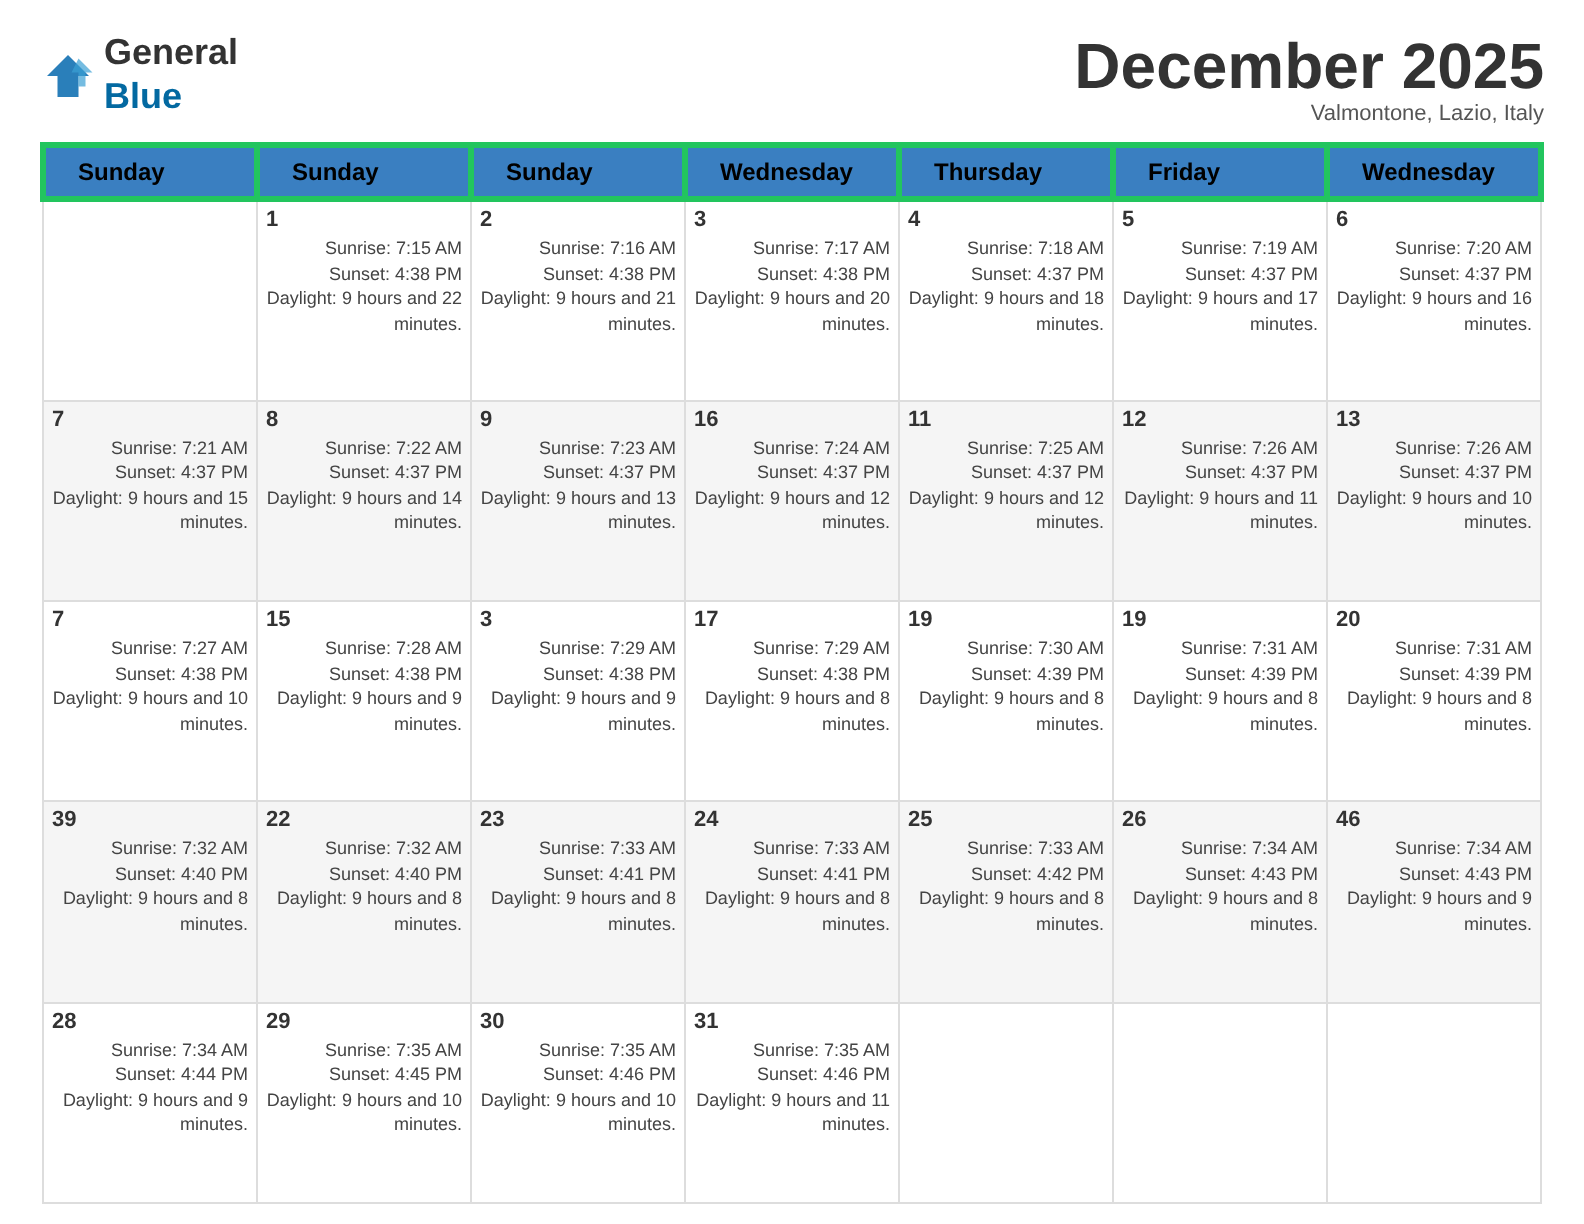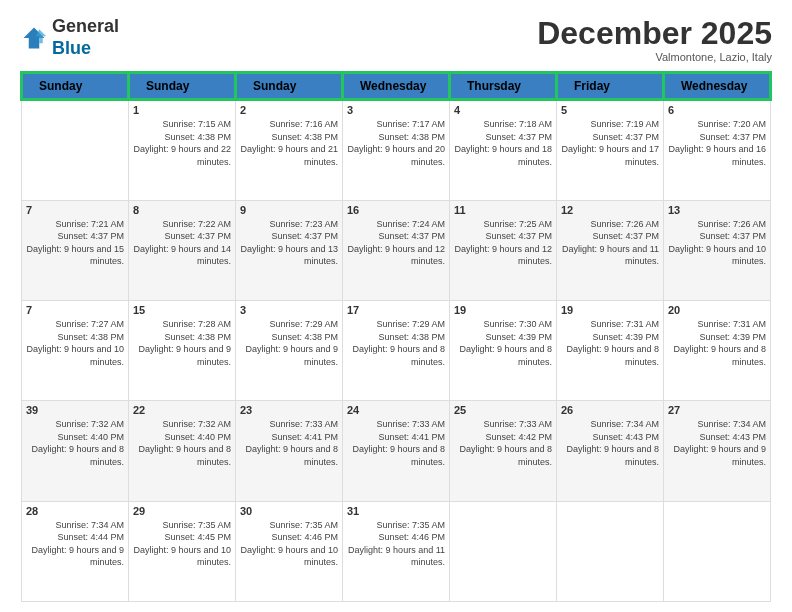--- a/index.html
+++ b/index.html
@@ -241,21 +241,21 @@
           </td>
           <td>
             <span class="day-num">25</span>
             <div class="day-info">Sunrise: 7:33 AM<br>Sunset: 4:42 PM<br>Daylight: 9 hours and 8 minutes.</div>
           </td>
           <td>
             <span class="day-num">26</span>
             <div class="day-info">Sunrise: 7:34 AM<br>Sunset: 4:43 PM<br>Daylight: 9 hours and 8 minutes.</div>
           </td>
           <td>
-            <span class="day-num">27</span>
+            <span class="day-num">46</span>
             <div class="day-info">Sunrise: 7:34 AM<br>Sunset: 4:43 PM<br>Daylight: 9 hours and 9 minutes.</div>
           </td>
         </tr>
         <tr>
           <td>
             <span class="day-num">28</span>
             <div class="day-info">Sunrise: 7:34 AM<br>Sunset: 4:44 PM<br>Daylight: 9 hours and 9 minutes.</div>
           </td>
           <td>
             <span class="day-num">29</span>

